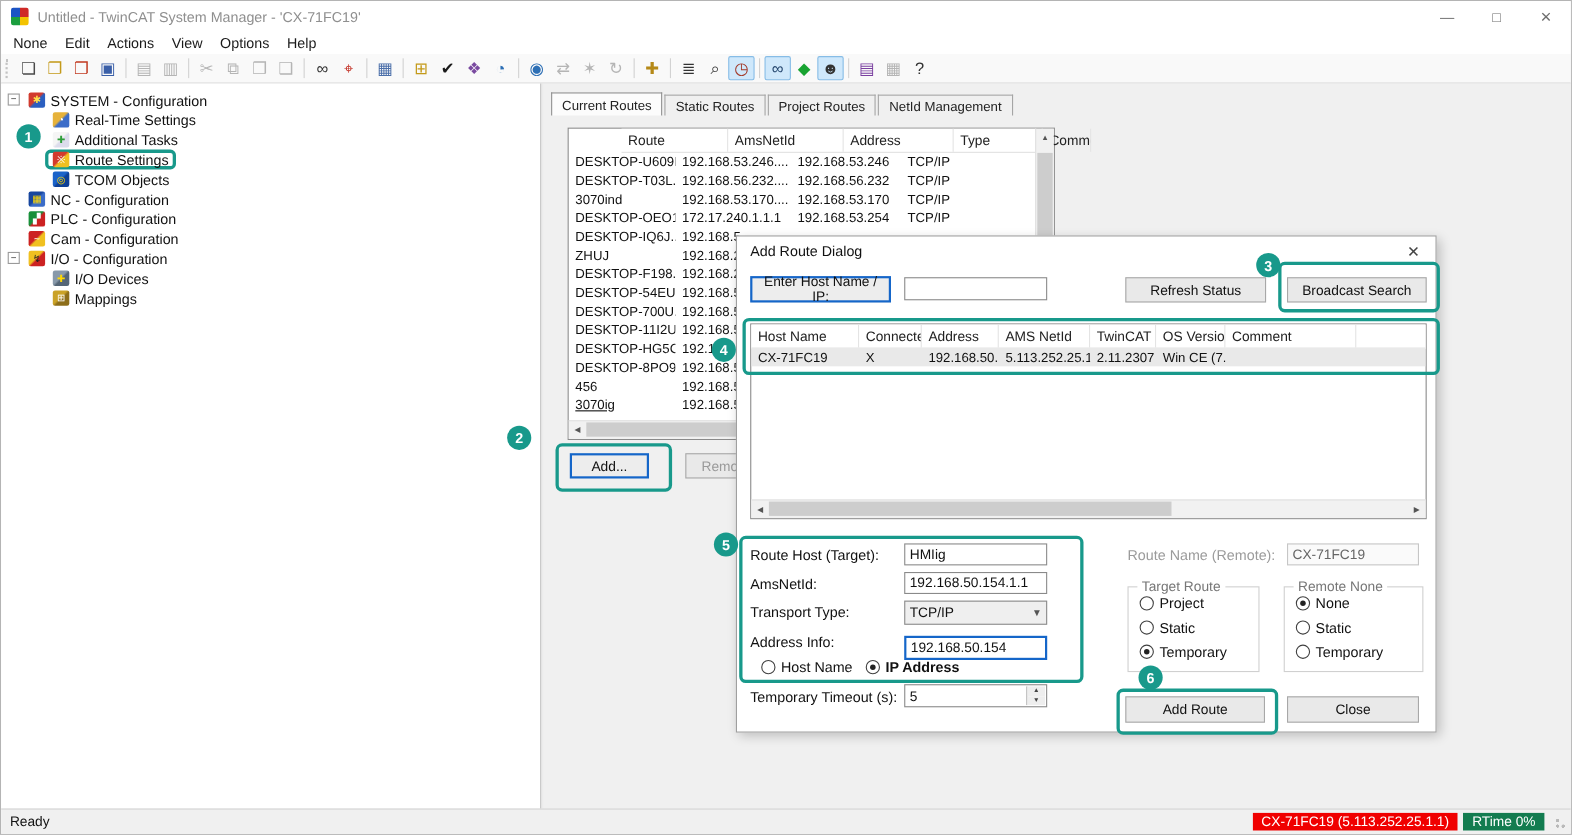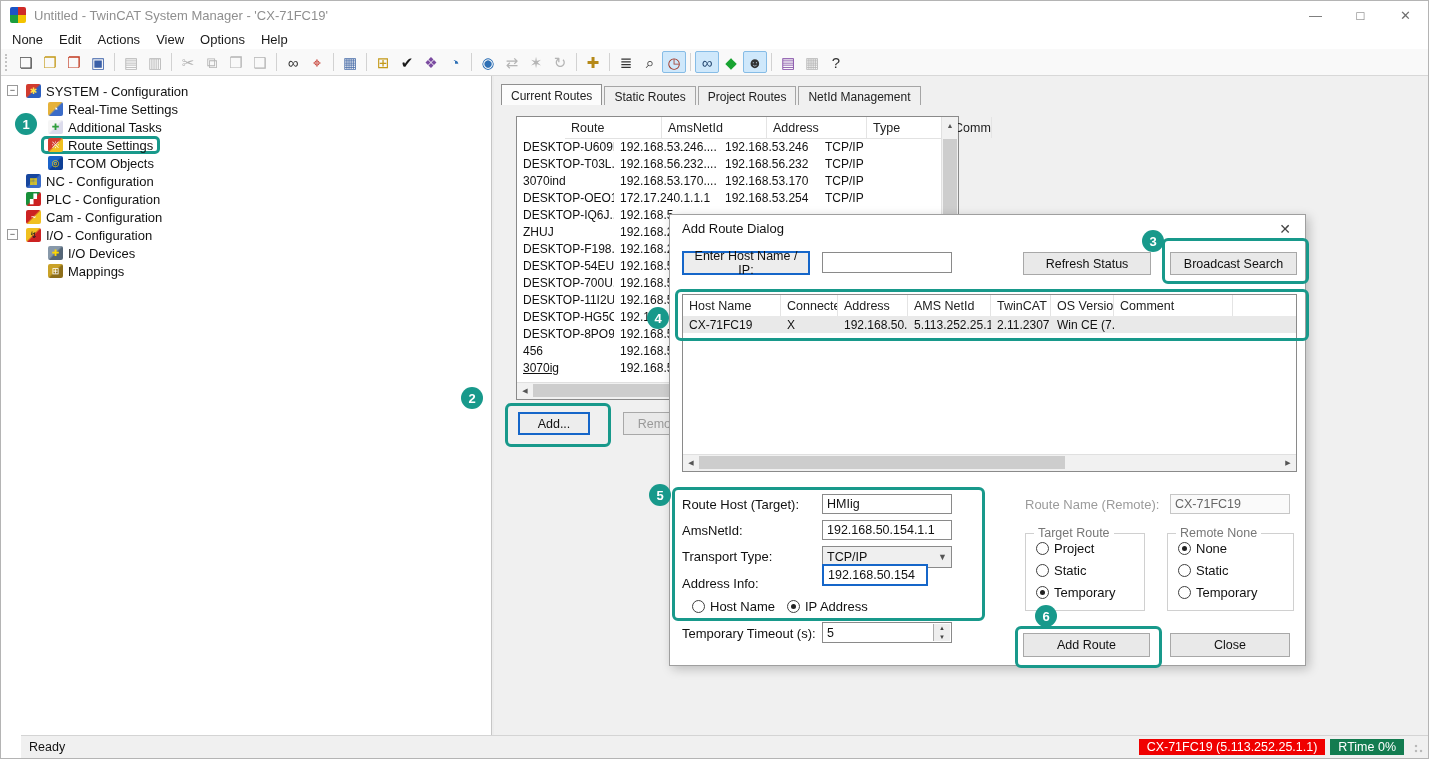--- a/index.html
+++ b/index.html
@@ -85,21 +85,21 @@
   .group-title{position:absolute;top:-8px;left:8px;background:#fff;padding:0 4px;font-size:12.5px;color:#777;white-space:nowrap;}
   .grow{display:flex;align-items:center;margin:7px 0 0 10px;height:15px;}
   .spinner{position:absolute;right:1px;top:1px;bottom:1px;width:16px;display:flex;flex-direction:column;border-left:1px solid #adadad;}
   .spinner div{flex:1;background:#eee;display:flex;align-items:center;justify-content:center;font-size:6px;color:#444;}
   
   .ann-box{position:absolute;border:3px solid #18998b;border-radius:6px;z-index:20;pointer-events:none;}
   .badge{position:absolute;width:22px;height:22px;border-radius:50%;background:#18998b;color:#fff;font-size:13px;
          font-weight:bold;display:flex;align-items:center;justify-content:center;z-index:21;}
   
   .statusbar{position:absolute;bottom:0;height:22px;left:0;right:0;background:#f0f0f0;border-top:1px solid #d4d4d4;
-             display:flex;align-items:center;font-size:12.5px;margin-left:20px;}
+             display:flex;align-items:center;font-size:12.5px;}
   .sb-ready{margin-left:8px;color:#111;}
   .sb-right{margin-left:auto;display:flex;align-items:center;gap:5px;margin-right:24px;}
   .sb-target{background:#f00000;color:#fff;padding:1px 8px;white-space:nowrap;}
   .sb-rtime{background:#137c50;color:#fff;padding:1px 8px;white-space:nowrap;}
   .sb-grip{position:absolute;right:3px;bottom:3px;width:12px;height:12px;
            background:radial-gradient(circle at 3px 3px,#b9b9b9 1.4px,transparent 1.6px),
                       radial-gradient(circle at 8px 8px,#b9b9b9 1.4px,transparent 1.6px),
                       radial-gradient(circle at 3px 8px,#b9b9b9 1.4px,transparent 1.6px);}
 </style>
 </head>
@@ -486,27 +486,27 @@
     <div class="flabel" style="left:12px;top:308px;">AmsNetId:</div>
     <div class="tinput abs" style="left:152px;top:305px;width:130px;height:20px;">192.168.50.154.1.1</div>
 
     <div class="flabel" style="left:12px;top:334px;">Transport Type:</div>
     <div class="combo" style="left:152px;top:331px;width:130px;height:22px;">
       <span>TCP/IP</span>
       <span class="chev">▼</span>
     </div>
 
     <div class="flabel" style="left:12px;top:361px;">Address Info:</div>
-    <div class="tinput focus abs" style="left:152px;top:349px;width:106px;height:22px;">192.168.50.154</div>
+    <div class="tinput focus abs" style="left:152px;top:363px;width:130px;height:22px;">192.168.50.154</div>
 
     <span class="radio-wrap" style="left:22px;top:384px;">
       <span class="radio"></span>
       <span class="rlabel">Host Name</span>
     </span>
-    <span class="radio-wrap" style="left:117px;top:384px;">
+    <span class="radio-wrap" style="left:117px;top:384px;font-weight:bold;">
       <span class="radio checked"></span>
       <span class="rlabel">IP Address</span>
     </span>
 
     <div class="flabel" style="left:12px;top:411px;">Temporary Timeout (s):</div>
     <div class="tinput abs" style="left:152px;top:407px;width:130px;height:21px;">
       <span>5</span>
       <span class="spinner">
         <div>▲</div>
         <div>▼</div>

